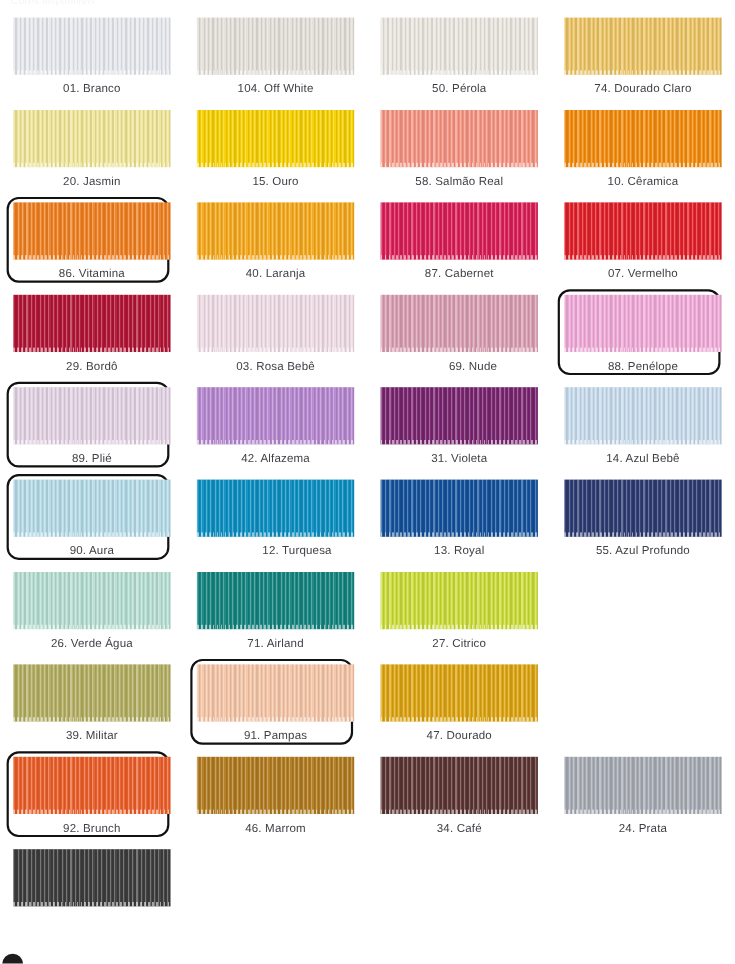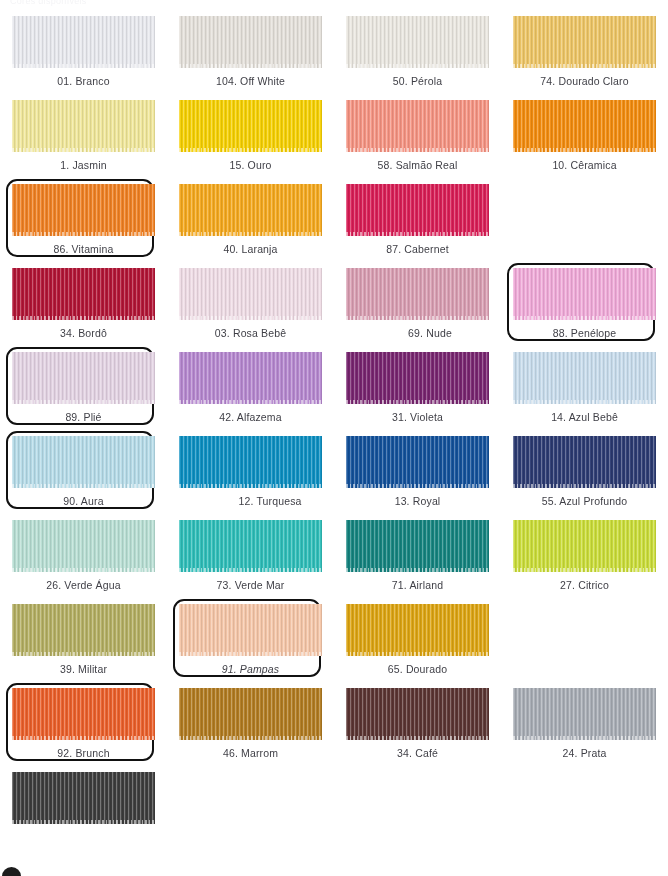--- a/index.html
+++ b/index.html
@@ -162,21 +162,21 @@
             <div class="swatch" style="background: rgb(237, 197, 102);"></div>
           </div>
           <div class="label" style="color: rgb(63, 63, 70);">74. Dourado Claro</div>
         </div>
       </div>
       <div class="row">
         <div class="cell">
           <div class="swatch-wrap">
             <div class="swatch" style="background: rgb(240, 231, 154);"></div>
           </div>
-          <div class="label" style="color: rgb(63, 63, 70);">1. Jasmin</div>
+          <div class="label" style="color: rgb(63, 63, 70);">20. Jasmin</div>
         </div>
         <div class="cell">
           <div class="swatch-wrap">
             <div class="swatch" style="background: rgb(246, 208, 2);"></div>
           </div>
           <div class="label" style="color: rgb(63, 63, 70);">15. Ouro</div>
         </div>
         <div class="cell">
           <div class="swatch-wrap">
             <div class="swatch" style="background: rgb(245, 147, 130);"></div>
@@ -203,27 +203,33 @@
             <div class="swatch" style="background: rgb(244, 168, 29);"></div>
           </div>
           <div class="label" style="color: rgb(63, 63, 70);">40. Laranja</div>
         </div>
         <div class="cell">
           <div class="swatch-wrap">
             <div class="swatch" style="background: rgb(216, 29, 85);"></div>
           </div>
           <div class="label" style="color: rgb(63, 63, 70);">87. Cabernet</div>
         </div>
+        <div class="cell">
+          <div class="swatch-wrap">
+            <div class="swatch" style="background: rgb(224, 31, 40);"></div>
+          </div>
+          <div class="label" style="color: rgb(63, 63, 70);">07. Vermelho</div>
+        </div>
       </div>
       <div class="row">
         <div class="cell">
           <div class="swatch-wrap">
             <div class="swatch" style="background: rgb(177, 20, 53);"></div>
           </div>
-          <div class="label" style="color: rgb(63, 63, 70);">34. Bordô</div>
+          <div class="label" style="color: rgb(63, 63, 70);">29. Bordô</div>
         </div>
         <div class="cell">
           <div class="swatch-wrap">
             <div class="swatch" style="background: rgb(239, 220, 229);"></div>
           </div>
           <div class="label" style="color: rgb(63, 63, 70);">03. Rosa Bebê</div>
         </div>
         <div class="cell">
           <div class="swatch-wrap">
             <div class="swatch" style="background: rgb(216, 157, 177);"></div>
@@ -294,26 +300,20 @@
       </div>
       <div class="row">
         <div class="cell">
           <div class="swatch-wrap">
             <div class="swatch" style="background: rgb(183, 222, 211);"></div>
           </div>
           <div class="label" style="color: rgb(63, 63, 70); text-align: right;">26. Verde Água</div>
         </div>
         <div class="cell">
           <div class="swatch-wrap">
-            <div class="swatch" style="background: rgb(46, 189, 184);"></div>
-          </div>
-          <div class="label" style="color: rgb(63, 63, 70);">73. Verde Mar</div>
-        </div>
-        <div class="cell">
-          <div class="swatch-wrap">
             <div class="swatch" style="background: rgb(20, 131, 126);"></div>
           </div>
           <div class="label" style="color: rgb(63, 63, 70);">71. Airland</div>
         </div>
         <div class="cell">
           <div class="swatch-wrap">
             <div class="swatch" style="background: rgb(202, 220, 57);"></div>
           </div>
           <div class="label" style="color: rgb(63, 63, 70);">27. Citrico</div>
         </div>
@@ -323,27 +323,27 @@
           <div class="swatch-wrap">
             <div class="swatch" style="background: rgb(179, 174, 98);"></div>
           </div>
           <div class="label" style="color: rgb(63, 63, 70);">39. Militar</div>
         </div>
         <div class="cell">
           <div class="outline-box" style="border-color: rgb(17, 17, 17);"></div>
           <div class="swatch-wrap">
             <div class="swatch" style="background: rgb(245, 198, 168);"></div>
           </div>
-          <div class="label" style="color: rgb(63, 63, 70); font-style: italic;">91. Pampas</div>
+          <div class="label" style="color: rgb(63, 63, 70);">91. Pampas</div>
         </div>
         <div class="cell">
           <div class="swatch-wrap">
             <div class="swatch" style="background: rgb(220, 164, 17);"></div>
           </div>
-          <div class="label" style="color: rgb(63, 63, 70);">65. Dourado</div>
+          <div class="label" style="color: rgb(63, 63, 70);">47. Dourado</div>
         </div>
       </div>
       <div class="row">
         <div class="cell">
           <div class="outline-box" style="border-color: rgb(17, 17, 17);"></div>
           <div class="swatch-wrap">
             <div class="swatch" style="background: rgb(234, 94, 41);"></div>
           </div>
           <div class="label" style="color: rgb(63, 63, 70);">92. Brunch</div>
         </div>

